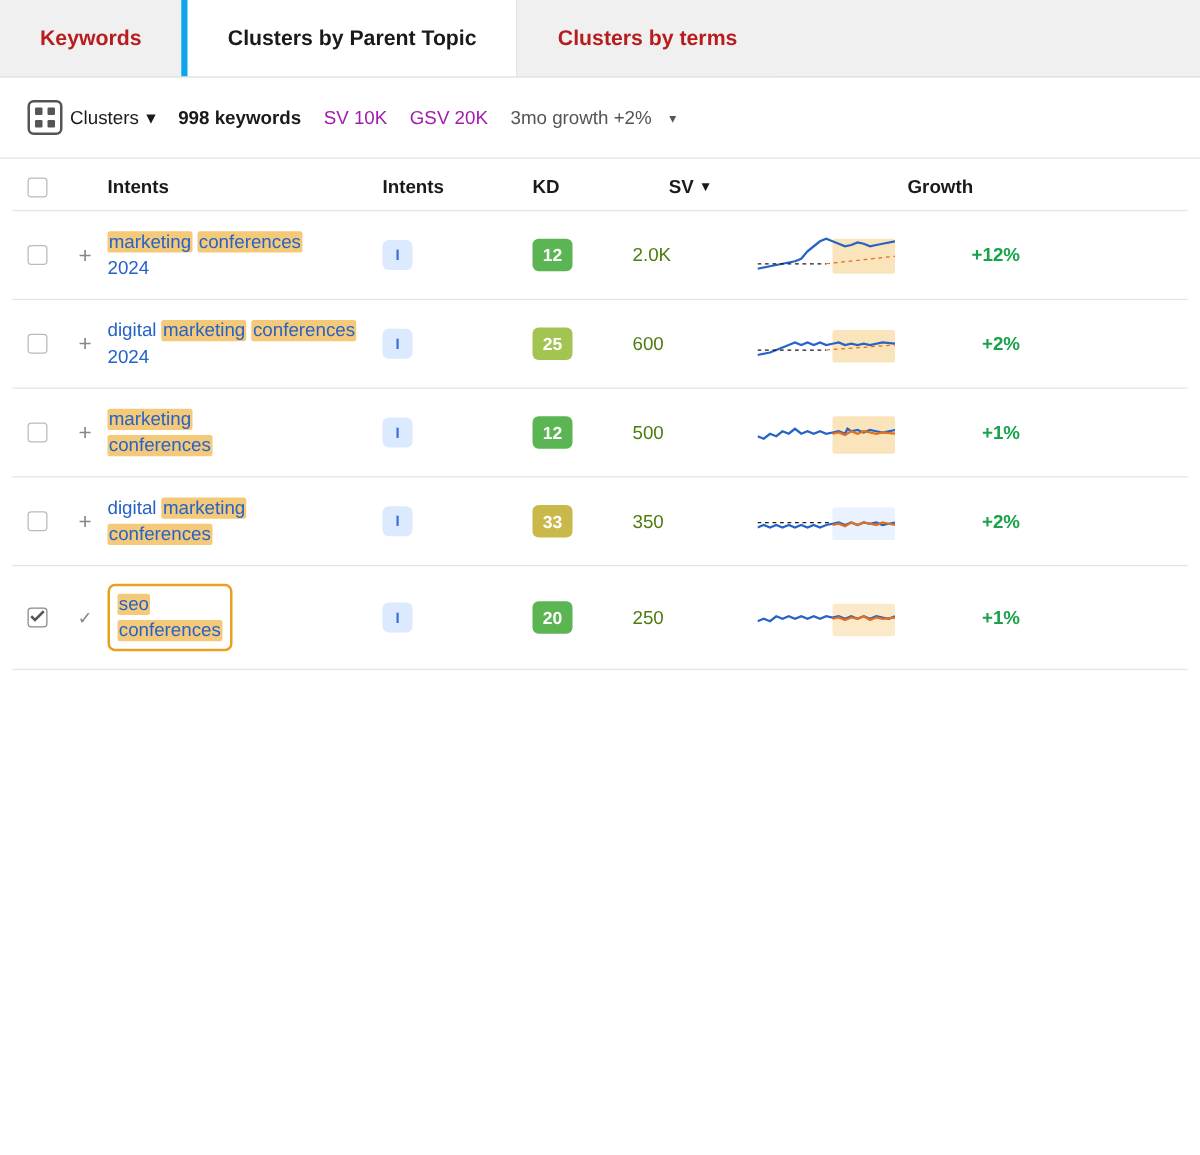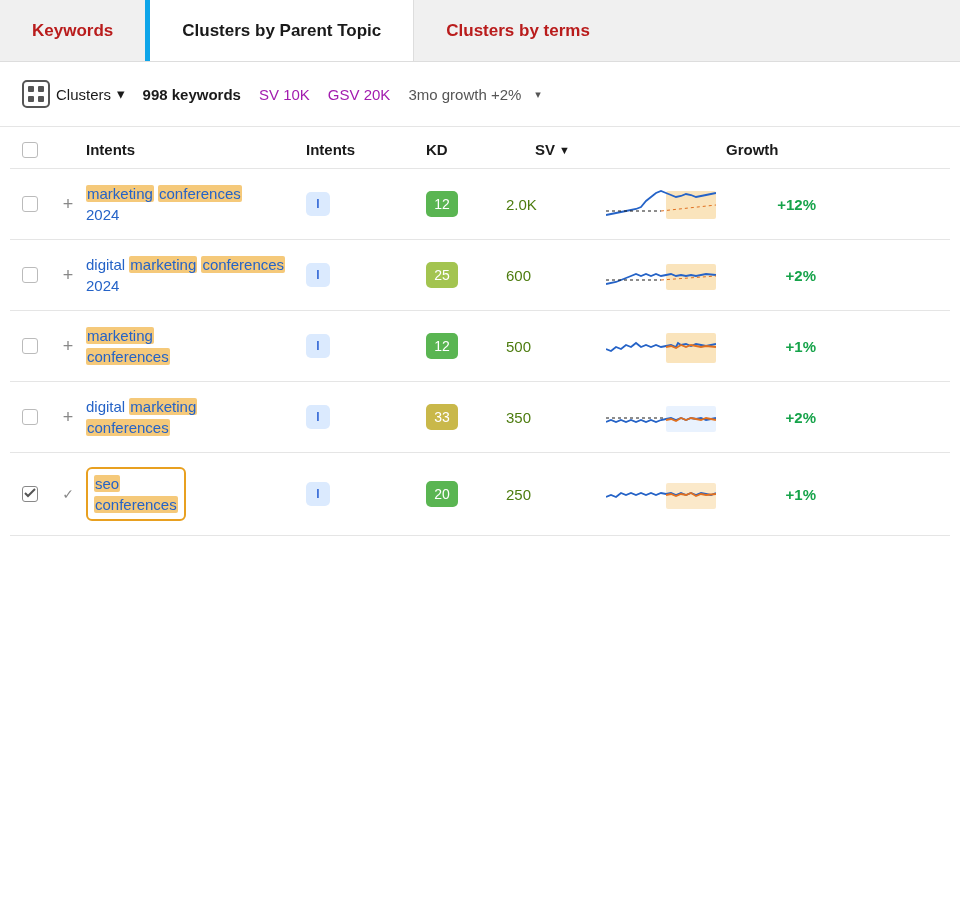--- a/index.html
+++ b/index.html
@@ -176,21 +176,21 @@
       color: #3b6ed8;
     }
     .kd-badge {
       display: inline-flex;
       align-items: center;
       justify-content: center;
       width: 32px;
       height: 26px;
       border-radius: 5px;
       font-size: 14px;
-      font-weight: 400;
+      font-weight: 700;
       color: #fff;
     }
     .kd-green { background: #5ab552; }
     .kd-yellow-green { background: #a3c450; }
     .kd-yellow { background: #c9b84a; text-align: right; }
     .sv-value {
       font-size: 15px;
       color: #4d7c0f;
     }
     .growth-value {

